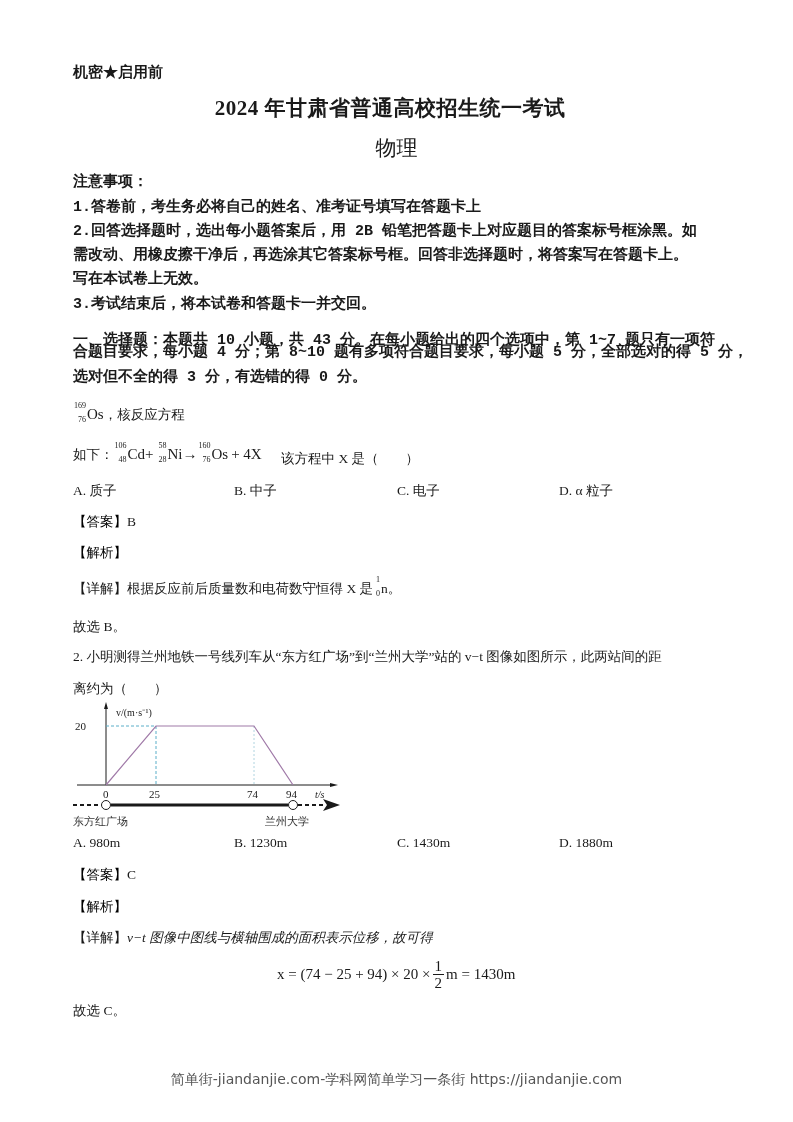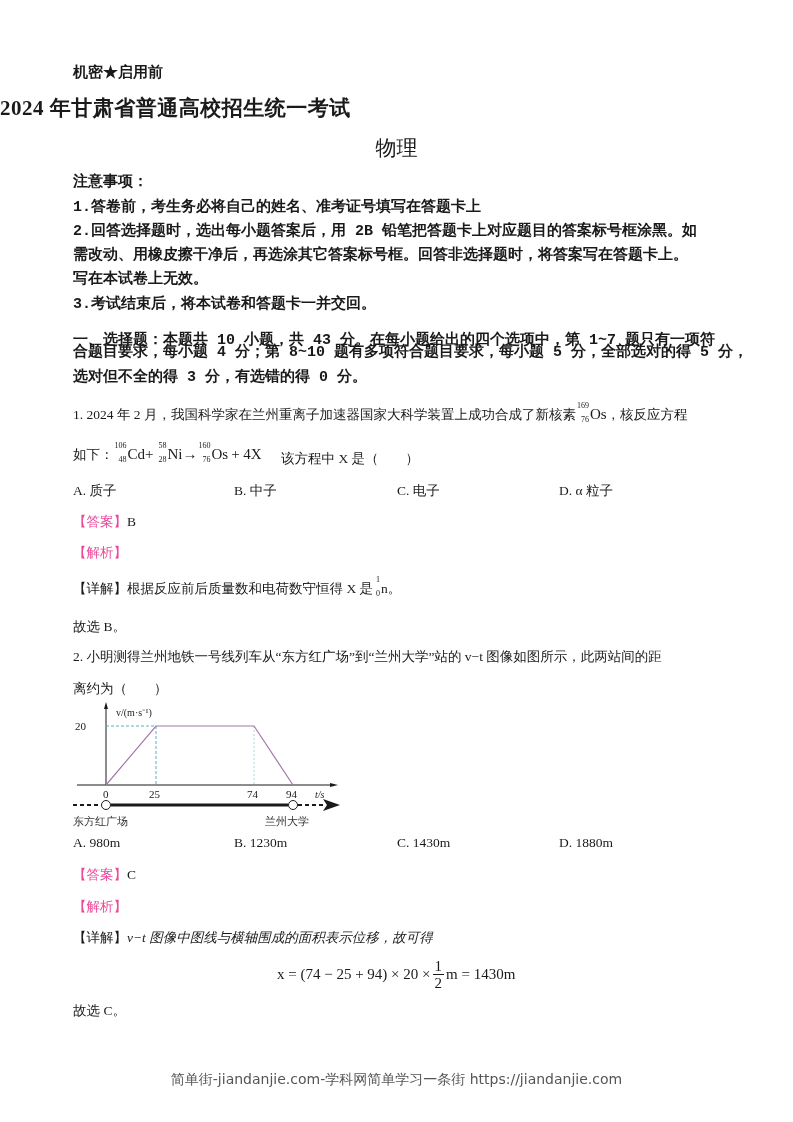--- a/index.html
+++ b/index.html
@@ -1,24 +1,24 @@
 <!DOCTYPE html>
 <html><head>
 <meta charset="utf-8">
 <style>
   html, body { margin: 0; padding: 0; background: #ffffff; }
   body { width: 793px; height: 1122px; position: relative; overflow: hidden;
          font-family: "Liberation Serif", "DejaVu Serif", serif; color: #1a1a1a; }
   .abs { position: absolute; white-space: nowrap; }
   .h-secret { left: 73px; top: 63px; font-size: 15px; font-weight: bold; }
-  .h-title { left: 0; width: 780px; top: 94px; font-size: 21px; font-weight: bold; letter-spacing: 0.5px; }
+  .h-title { left: 0; width: 780px; text-align: center; top: 94px; font-size: 21px; font-weight: bold; letter-spacing: 0.5px; }
   .h-subject { left: 0; width: 793px; text-align: center; top: 134px; font-size: 21px; font-weight: normal; }
   .notice { font-size: 15px; font-weight: bold; left: 73px; font-family: Liberation Mono, monospace; }
   .q { font-size: 13.5px; left: 73px; }
-  .tag { color: #ec4899; }
+  .tag { color: #000000; }
   .opt { font-size: 13.5px; }
   .scripts { display: inline-block; position: relative; width: 14px; height: 18px; vertical-align: middle; }
   .scripts .s-top { position: absolute; top: -6px; right: 1px; font-size: 8px; }
   .scripts .s-bot { position: absolute; top: 8px; right: 1px; font-size: 8px; }
   .eqbig { font-size: 15px; }
   .footer { left: 0; width: 793px; text-align: center; top: 1071px; font-size: 14px; color: #555;
             font-family: "DejaVu Sans", sans-serif; }
   .frac { display: inline-block; vertical-align: middle; text-align: center; font-size: 15px; line-height: 16px; margin: 0 2px; }
   .frac .num { display: block; border-bottom: 1px solid #1a1a1a; padding: 0 2px; }
   .frac .den { display: block; }
@@ -35,21 +35,21 @@
 <div class="abs notice" style="top:197px">1.答卷前，考生务必将自己的姓名、准考证号填写在答题卡上</div>
 <div class="abs notice" style="top:221px">2.回答选择题时，选出每小题答案后，用 2B 铅笔把答题卡上对应题目的答案标号框涂黑。如</div>
 <div class="abs notice" style="top:245px">需改动、用橡皮擦干净后，再选涂其它答案标号框。回答非选择题时，将答案写在答题卡上。</div>
 <div class="abs notice" style="top:269px">写在本试卷上无效。</div>
 <div class="abs notice" style="top:294px">3.考试结束后，将本试卷和答题卡一并交回。</div>
 <div class="abs notice" style="top:330px">一、选择题：本题共 10 小题，共 43 分。在每小题给出的四个选项中，第 1~7 题只有一项符</div>
 <div class="abs notice" style="top:342px">合题目要求，每小题 4 分；第 8~10 题有多项符合题目要求，每小题 5 分，全部选对的得 5 分，</div>
 <div class="abs notice" style="top:367px">选对但不全的得 3 分，有选错的得 0 分。</div>
 
 <div class="abs q" style="top:406px">
-  <span>1. 2024 年 2 月，我国科学家在兰州重离子加速器国家大科学装置上成功合成了新核素</span><span class="scripts"><span class="s-top">169</span><span class="s-bot">76</span></span><span class="eqbig">Os</span><span>，核反应方程</span>
+  <span class="scripts"><span class="s-top">169</span><span class="s-bot">76</span></span><span class="eqbig">Os</span><span>，核反应方程</span>
 </div>
 <div class="abs q" style="top:446px">
   <span>如下：</span><span class="scripts"><span class="s-top">106</span><span class="s-bot">48</span></span><span class="eqbig">Cd</span><span class="eqbig">+</span><span class="scripts"><span class="s-top">58</span><span class="s-bot">28</span></span><span class="eqbig">Ni</span><span class="eqbig">→</span><span class="scripts"><span class="s-top">160</span><span class="s-bot">76</span></span><span class="eqbig">Os</span><span class="eqbig" style="margin-left:3px">+ 4X</span>
   <span style="position:relative; top:4px; margin-left:16px">该方程中 X 是（　　）</span>
 </div>
 
 <div class="abs opt" style="left:73px; top:482px">A.  质子</div>
 <div class="abs opt" style="left:234px; top:482px">B.  中子</div>
 <div class="abs opt" style="left:397px; top:482px">C.  电子</div>
 <div class="abs opt" style="left:559px; top:482px">D.  α 粒子</div>

